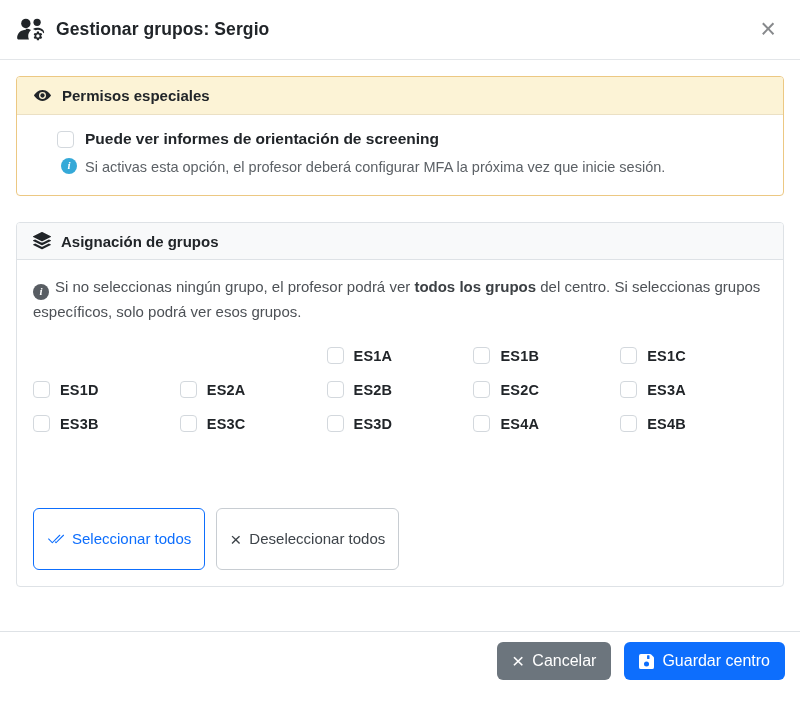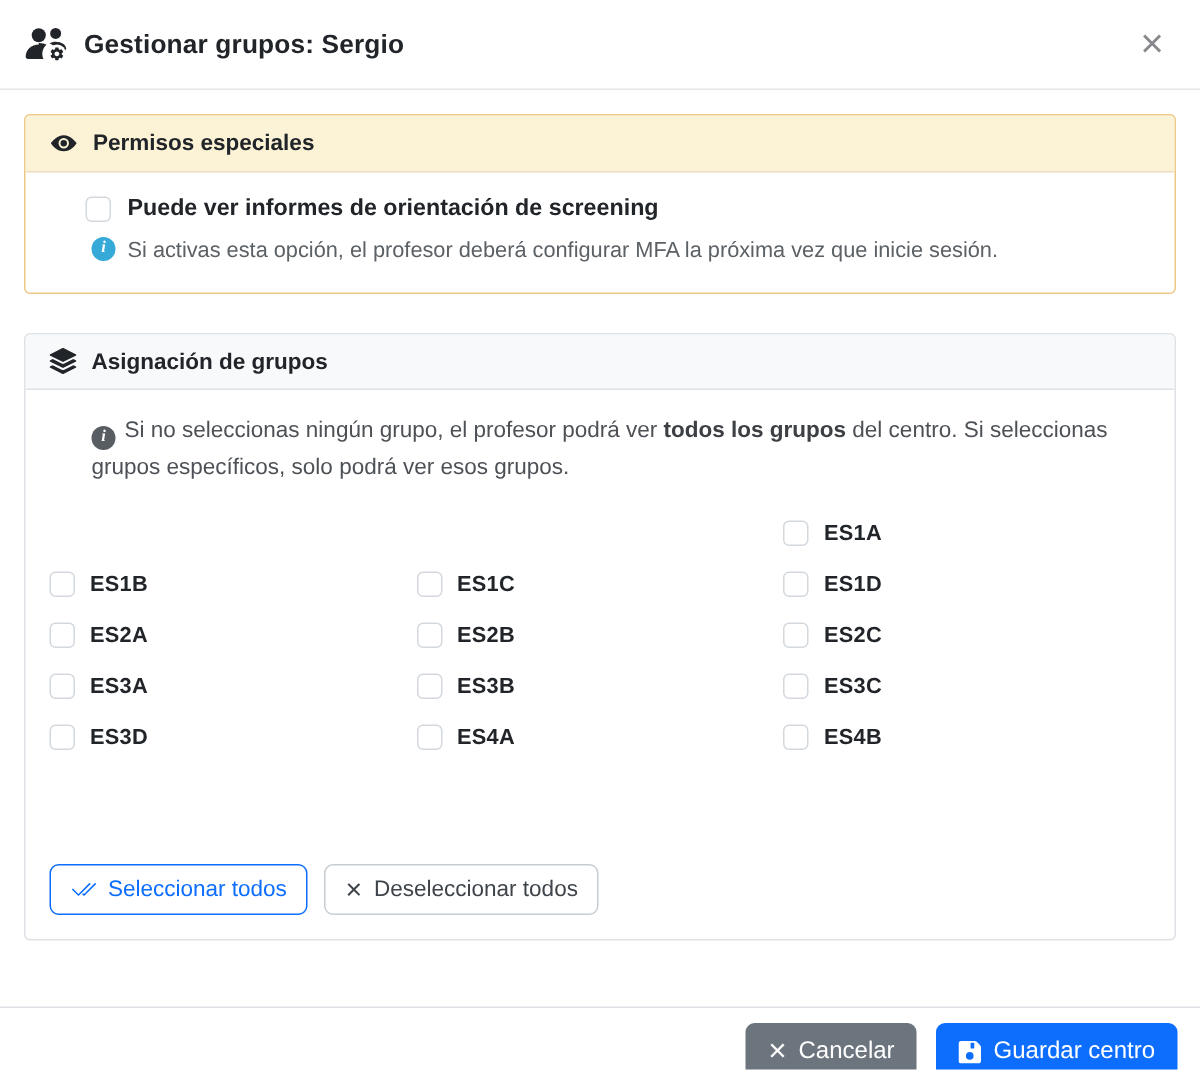--- a/index.html
+++ b/index.html
@@ -55,40 +55,39 @@
     width: 16px; height: 16px; border-radius: 50%; margin-top: 1px;
     color: #fff; font-size: 11px; font-weight: 700; font-style: italic;
     font-family: "Liberation Serif", serif;
   }
   .info-badge.cyan { background: #35a9d8; }
   .info-badge.gray { background: #585d63; }
 
   .groups-info {
     display: block; font-size: 15px; color: #4d5156; line-height: 1.55;
     margin-bottom: 24px;
-    margin-left: 28px;
   }
   .groups-info .info-badge { vertical-align: -3px; margin-right: 6px; }
   .groups-info b { color: #3c4044; }
 
   
   .groups-grid {
-    display: grid; grid-template-columns: 1fr 1fr 1fr;
+    display: grid; grid-template-columns: 1fr 1fr 1fr 1fr 1fr;
     row-gap: 17px; margin-bottom: 76px;
   }
   .group-item { display: flex; align-items: center; gap: 10px; cursor: pointer; }
   .group-item:first-child { grid-column: 3; }
   .group-label { font-size: 14.5px; font-weight: 700; letter-spacing: .2px; }
 
   
   .select-row { display: flex; gap: 11px; }
   .btn {
     display: inline-flex; align-items: center; gap: 8px; cursor: pointer;
     border-radius: 6px; font-size: 15px; font-family: "Liberation Sans", sans-serif;
-    padding: 6px 13px; line-height: 1.35; background: #fff;
+    padding: 20px 13px; line-height: 1.35; background: #fff;
   }
   .btn-outline-primary { border: 1px solid #0d6efd; color: #0d6efd; }
   .btn-outline-secondary { border: 1px solid #c8cdd2; color: #3e444a; }
   .x-glyph { font-size: 19px; line-height: 0.8; font-weight: 400; }
 
   
   .modal-footer {
     border-top: 1px solid #dee2e6; margin-top: 28px;
     padding: 10px 15px; display: flex; justify-content: flex-end; gap: 13px;
   }

